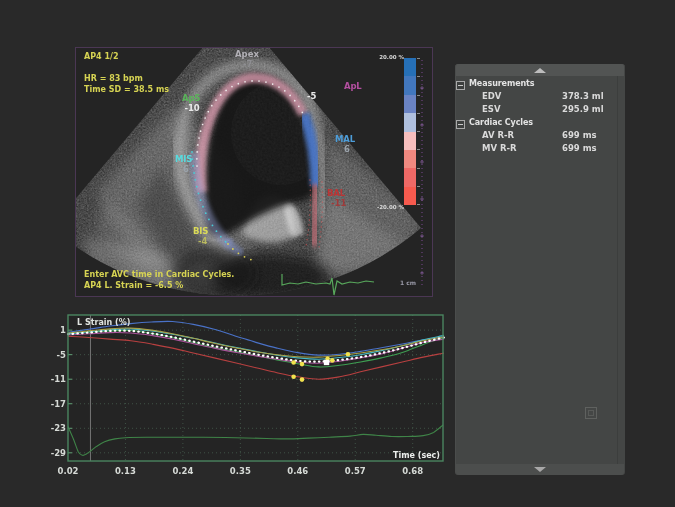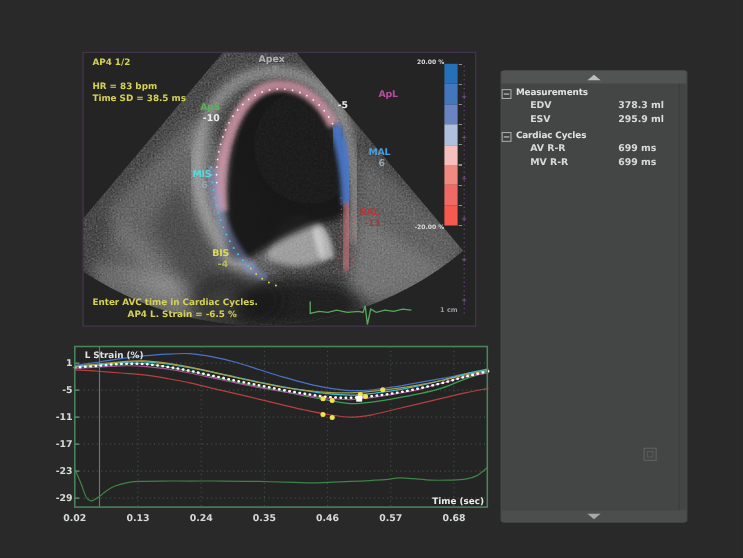--- a/index.html
+++ b/index.html
@@ -141,21 +141,21 @@
       <div class="cblabel" style="top:-4px;">20.00 %</div>
       <div class="cblabel" style="bottom:-5px;">-20.00 %</div>
     </div>
 
     <div class="ol yellowtxt" style="left:8px;top:4px;">AP4 1/2</div>
     <div class="ol yellowtxt" style="left:8px;top:26px;">HR = 83 bpm</div>
     <div class="ol yellowtxt" style="left:8px;top:37px;">Time SD = 38.5 ms</div>
     <div class="ol" style="left:159px;top:1px;font-size:8.5px;color:#b2b0b6;">Apex</div>
     <div class="ol" style="left:167px;top:11px;font-size:8.5px;color:#8e8e92;">-7</div>
     <div class="ol yellowtxt" style="left:8px;top:222px;">Enter AVC time in Cardiac Cycles.</div>
-    <div class="ol yellowtxt" style="left:8px;top:233px;margin-left:32px;">AP4 L. Strain = -6.5 %</div>
+    <div class="ol yellowtxt" style="left:8px;top:233px;">AP4 L. Strain = -6.5 %</div>
     <div class="ol" style="left:324px;top:231px;font-size:6px;color:#9a9aa8;font-weight:bold;">1 cm</div>
     <div id="segments">
         <div class="seg" style="left: 106px; top: 45px; text-align: center;">
           <div class="seg-name" style="color: rgb(90, 179, 90);">ApS</div>
           <div class="seg-value" style="color: rgb(234, 234, 234); margin-left: 2px;">-10</div>
         </div>
         <div class="seg" style="left: 224px; top: 33px;">
           <div class="seg-name" style="color: rgb(180, 79, 160); padding-left: 44px;">ApL</div>
           <div class="seg-value" style="color: rgb(234, 234, 234); margin-left: 7px;">-5</div>
         </div>

